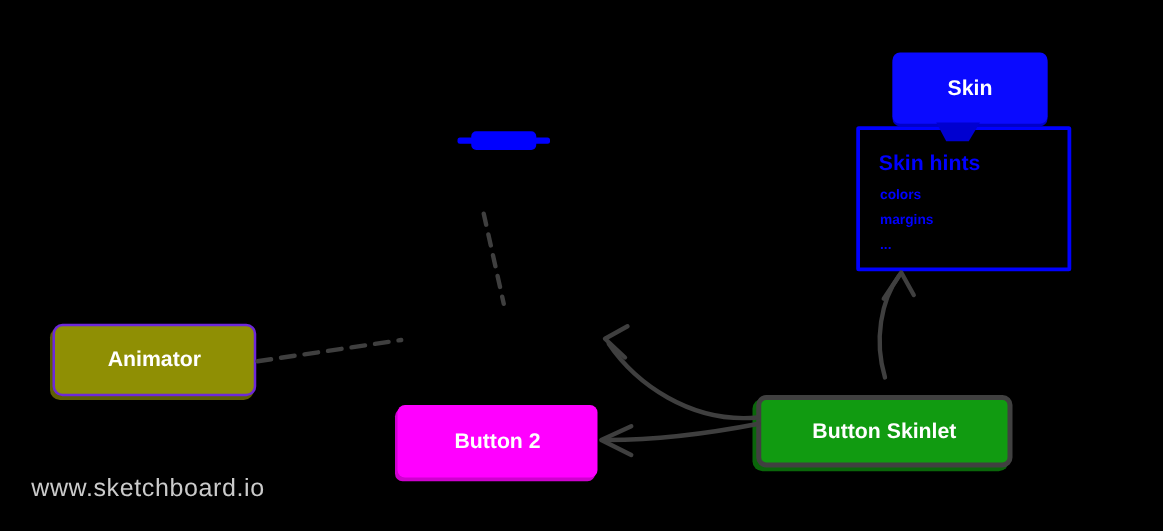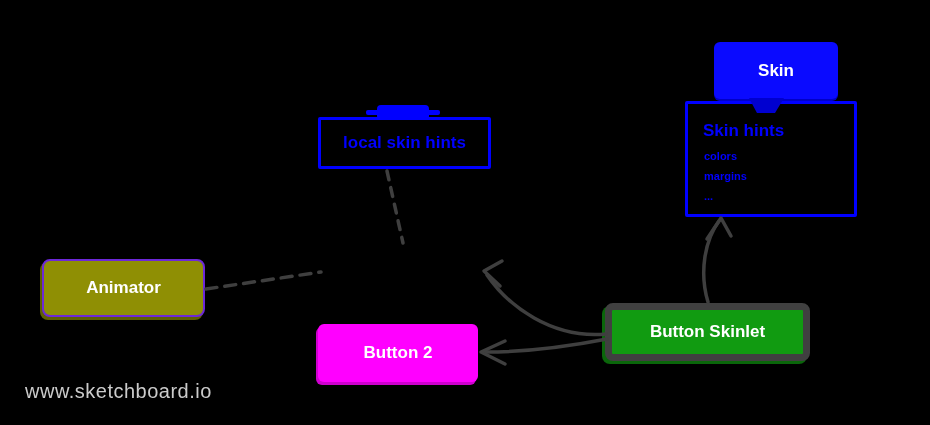--- a/index.html
+++ b/index.html
@@ -60,22 +60,22 @@
     left:322px;top:245px;width:160px;height:58px;
     background:#ff00ff;border-radius:6px;
     box-shadow:-2px 3px 0 #cf00cf;
   }
   .node-button2{
     left:318px;top:324px;width:160px;height:58px;
     background:#ff00ff;border-radius:6px;
     box-shadow:-2px 3px 0 #cf00cf;
   }
   .node-button-skinlet{
-    left:605px;top:303px;width:205px;height:58px;
-    background:#119b11;border:7px solid #404040;border-radius:8px;
+    left:605px;top:316px;width:205px;height:58px;
+    background:#119b11;border:4px solid #404040;border-radius:8px;
     box-shadow:-3px 3px 0 #0a660a;
   }
   .watermark{
     position:absolute;left:25px;top:380px;
     font-size:20px;color:#cbcbcb;z-index:2;letter-spacing:0.5px;
   }
   svg.edges{
     position:absolute;left:0;top:0;z-index:3;pointer-events:none;
   }
 </style>
@@ -90,23 +90,20 @@
 
   <div class="node node-skin-hints">
     <span class="skin-hints-title">Skin hints</span>
     <span class="skin-hints-item i0">colors</span>
     <span class="skin-hints-item i1">margins</span>
     <span class="skin-hints-item i2">...</span>
   </div>
 
   <div class="local-tab-bar"></div>
   <div class="local-tab"></div>
-  <div class="node node-local-skin-hints">
-    <span>local skin hints</span>
-  </div>
 
   <div class="node node-animator">
     <span>Animator</span>
   </div>
 
 
   <div class="node node-button2">
     <span>Button 2</span>
   </div>
 

